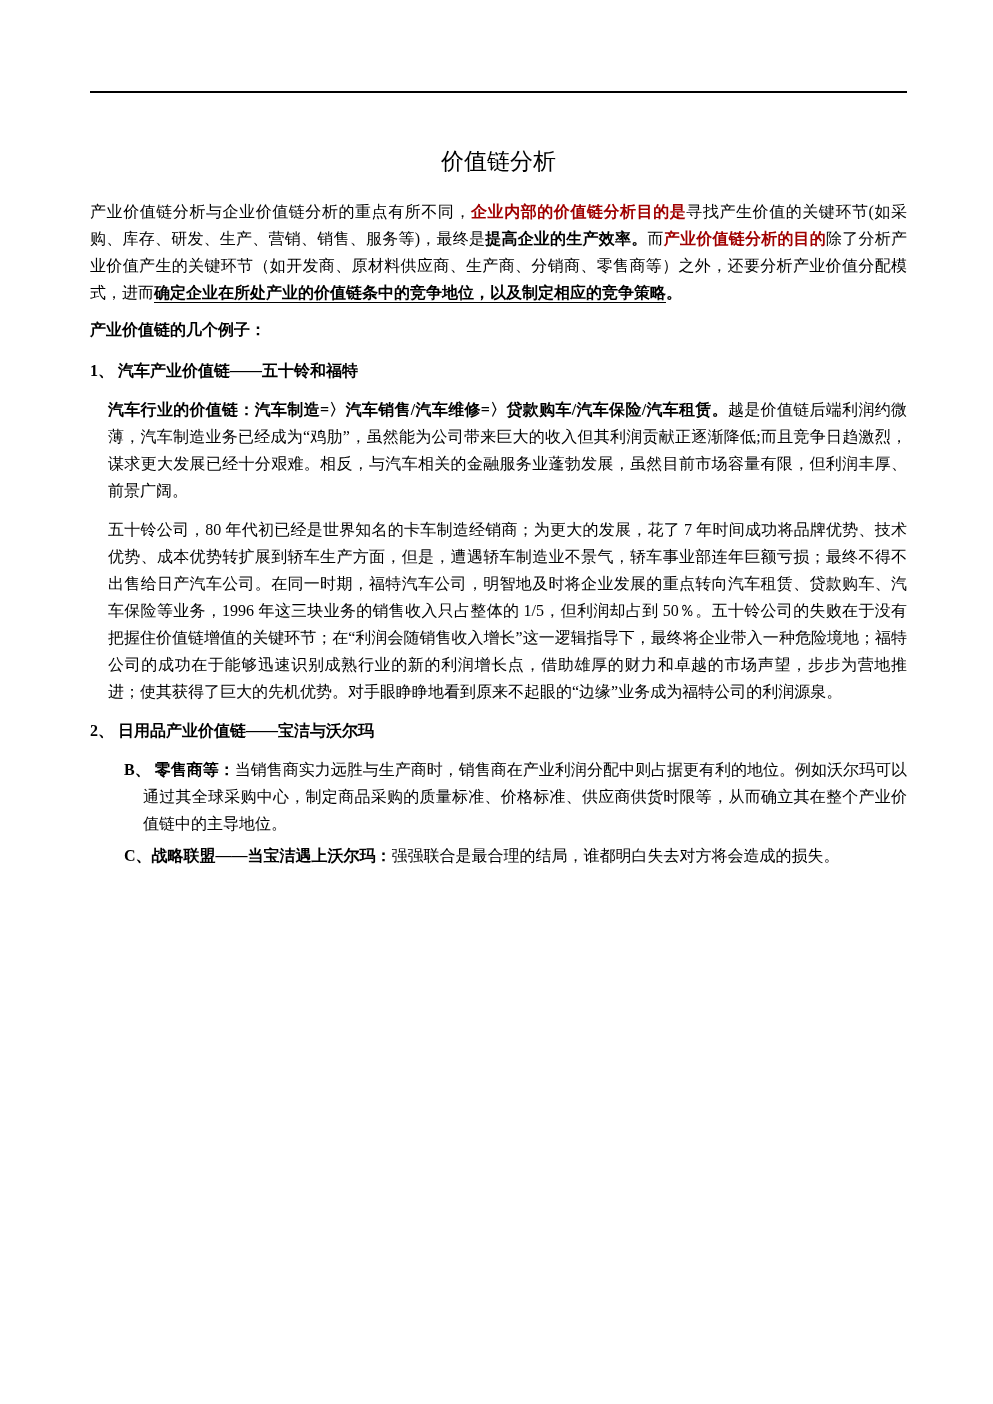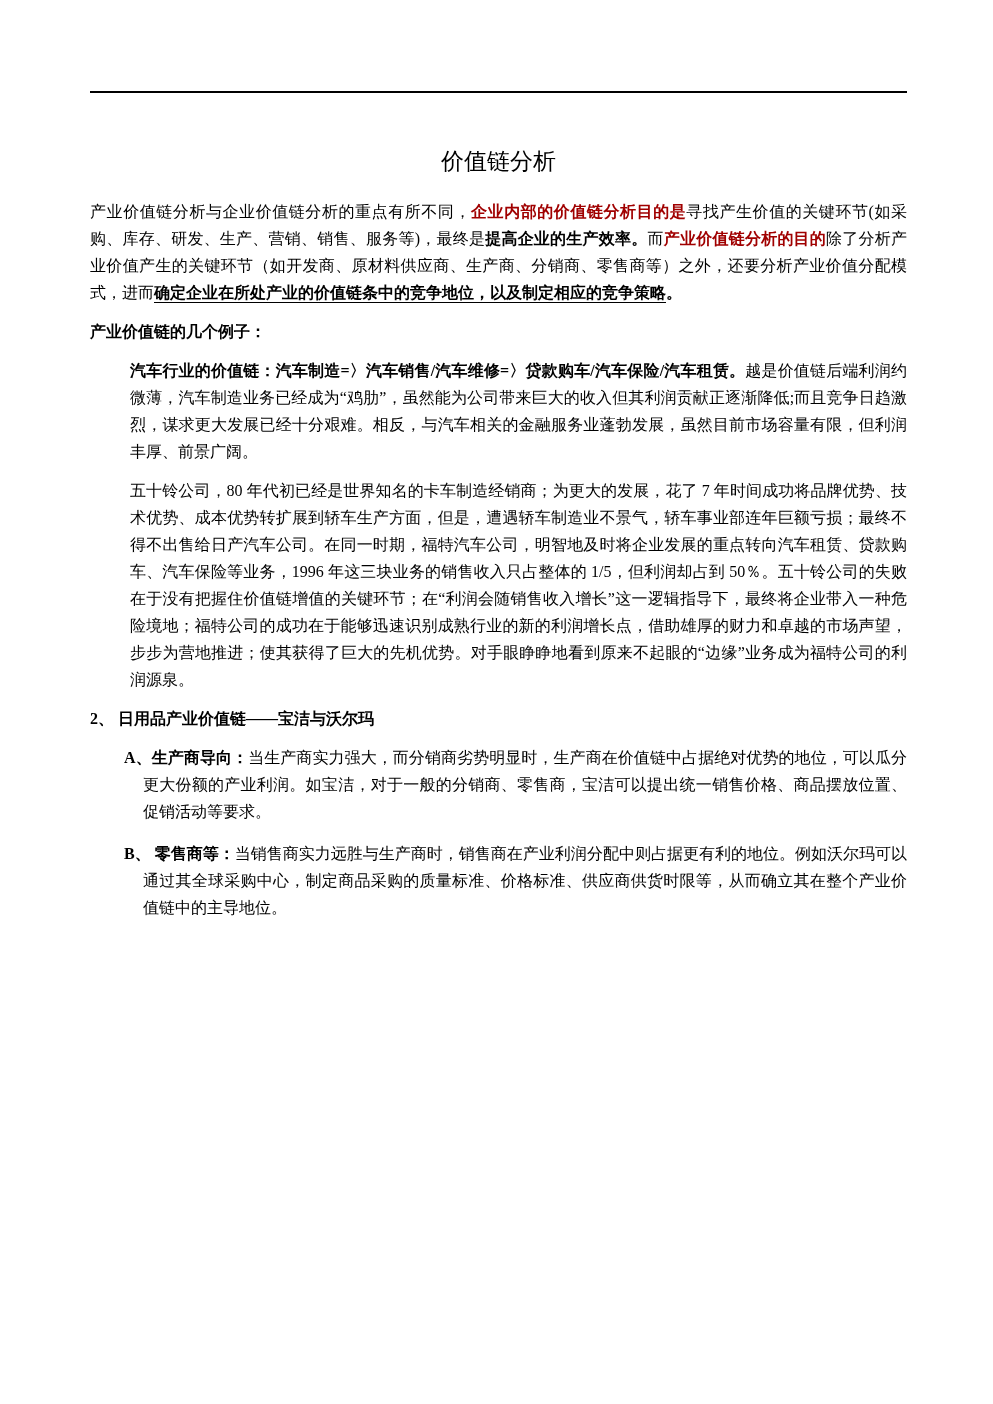--- a/index.html
+++ b/index.html
@@ -30,29 +30,29 @@
     text-align: center;
     margin-top: 54px;
     margin-bottom: 21px;
   }
   p.para {
     text-align: justify;
     margin-bottom: 12px;
   }
   .mb-11 { margin-bottom: 11px; }
   .mb-12 { margin-bottom: 12px; }
-  .mb-13 { margin-bottom: 13px; }
+  .mb-13 { margin-bottom: 13px; font-family: Liberation Mono, monospace; }
   .mb-6  { margin-bottom: 6px; }
   .mb-9  { margin-bottom: 9px; }
   .mb-32 { margin-bottom: 32px; }
   .mb-15 { margin-bottom: 15px; }
   .mb-5  { margin-bottom: 5px; }
   .mb-42 { margin-bottom: 42px; }
   .mb-0  { margin-bottom: 0; }
-  .indent1 { margin-left: 40px; }               
+  .indent1 { margin-left: 18px; }               
   .num-item {                                    
     font-weight: bold;
     padding-left: 30px;
     text-indent: -30px;
   }
   .abc-item {                                    
     margin-left: 34px;
     padding-left: 19px;
     text-indent: -19px;
     text-align: justify;
@@ -70,26 +70,27 @@
 <div class="page">
   <div class="header-rule"></div>
 
   <h1 class="doc-title"><span class="s-r">价值链分析</span></h1>
 
 
   <p class="para mb-12"><span class="s-r">产业价值链分析与企业价值链分析的重点有所不同，</span><span class="s-rb">企业内部的价值链分析目的是</span><span class="s-r">寻找产生价值的关键环节(如采购、库存、研发、生产、营销、销售、服务等)，最终是</span><span class="s-b">提高企业的生产效率。</span><span class="s-r">而</span><span class="s-rb">产业价值链分析的目的</span><span class="s-r">除了分析产业价值产生的关键环节（如开发商、原材料供应商、生产商、分销商、零售商等）之外，还要分析产业价值分配模式，进而</span><span class="s-bu">确定企业在所处产业的价值链条中的竞争地位，以及制定相应的竞争策略</span><span class="s-b">。</span></p>
 
   <p class="para heading-bold mb-13"><span class="s-b">产业价值链的几个例子：</span></p>
 
+  <p class="para num-item mb-6"><span class="s-b">1、 汽车产业价值链——五十铃和福特</span></p>
 
   <p class="para indent1 mb-12"><span class="s-b">汽车行业的价值链：汽车制造=〉汽车销售/汽车维修=〉贷款购车/汽车保险/汽车租赁。</span><span class="s-r">越是价值链后端利润约微薄，汽车制造业务已经成为“鸡肋”，虽然能为公司带来巨大的收入但其利润贡献正逐渐降低;而且竞争日趋激烈，谋求更大发展已经十分艰难。相反，与汽车相关的金融服务业蓬勃发展，虽然目前市场容量有限，但利润丰厚、前景广阔。</span></p>
 
   <p class="para indent1 mb-9"><span class="s-r">五十铃公司，80 年代初已经是世界知名的卡车制造经销商；为更大的发展，花了 7 年时间成功将品牌优势、技术优势、成本优势转扩展到轿车生产方面，但是，遭遇轿车制造业不景气，轿车事业部连年巨额亏损；最终不得不出售给日产汽车公司。在同一时期，福特汽车公司，明智地及时将企业发展的重点转向汽车租赁、贷款购车、汽车保险等业务，1996 年这三块业务的销售收入只占整体的 1/5，但利润却占到 50％。五十铃公司的失败在于没有把握住价值链增值的关键环节；在“利润会随销售收入增长”这一逻辑指导下，最终将企业带入一种危险境地；福特公司的成功在于能够迅速识别成熟行业的新的利润增长点，借助雄厚的财力和卓越的市场声望，步步为营地推进；使其获得了巨大的先机优势。对手眼睁睁地看到原来不起眼的“边缘”业务成为福特公司的利润源泉。</span></p>
 
   <p class="para num-item mb-11"><span class="s-b">2、 日用品产业价值链——宝洁与沃尔玛</span></p>
 
 
-  <p class="abc-item mb-15"><span class="s-b">A、生产商导向：</span><span class="s-r">当生产商实力强大，而分销商劣势明显时，生产商在价值链中占据绝对优势的地位，可以瓜分更大份额的产业利润。如宝洁，对于一般的分销商、零售商，宝洁可以提出统一销售价格、商品摆放位置、促销活动等要求。</span></p>
 
   <p class="abc-item mb-5"><span class="s-b">B、 零售商等：</span><span class="s-r">当销售商实力远胜与生产商时，销售商在产业利润分配中则占据更有利的地位。例如沃尔玛可以通过其全球采购中心，制定商品采购的质量标准、价格标准、供应商供货时限等，从而确立其在整个产业价值链中的主导地位。</span></p>
 
+  <p class="abc-item mb-42"><span class="s-b">C、战略联盟——当宝洁遇上沃尔玛：</span><span class="s-r">强强联合是最合理的结局，谁都明白失去对方将会造成的损失。</span></p>
 
 </div>
 
 </body></html>

